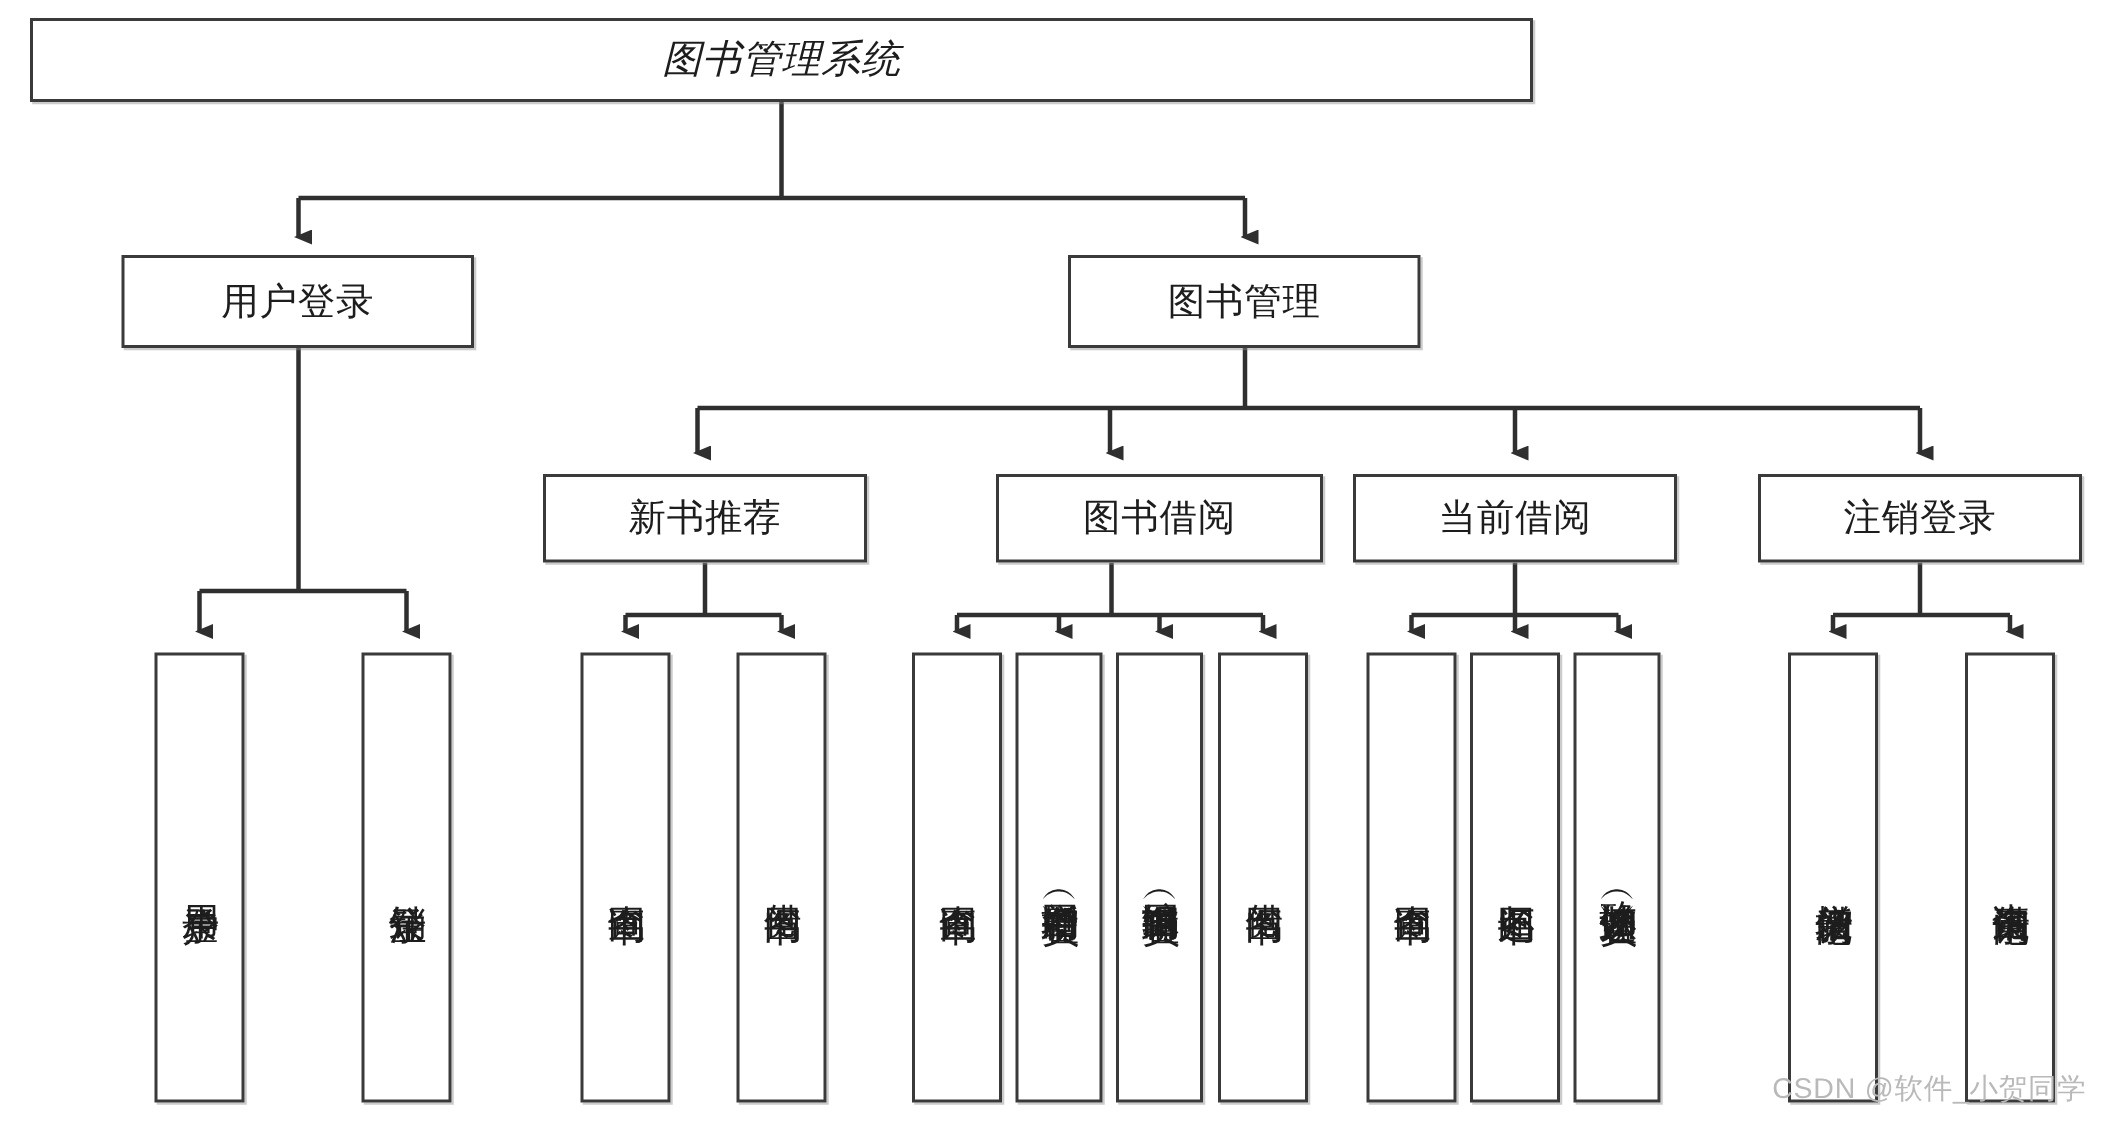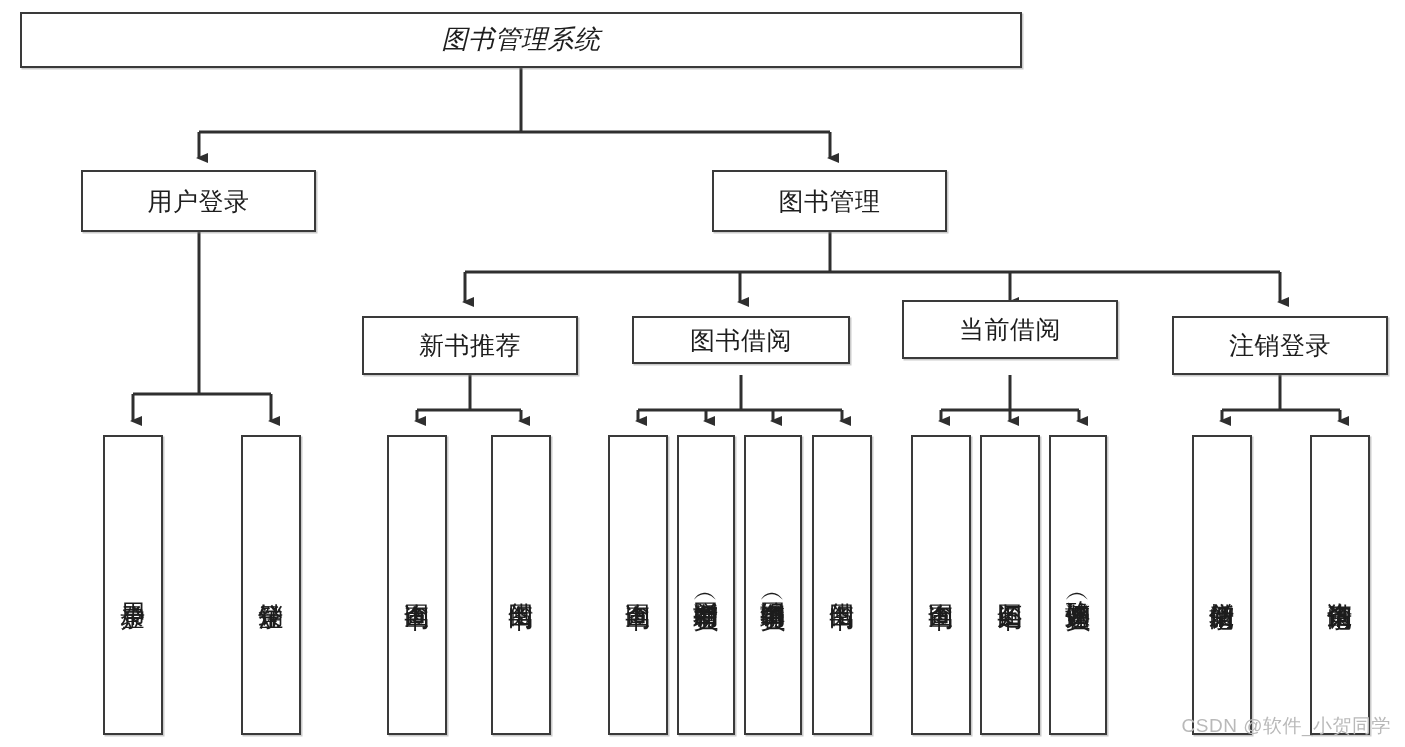--- a/index.html
+++ b/index.html
@@ -137,24 +137,24 @@
   <div class="node h" style="left:81px; top:170px; width:235px; height:62px;">
     <span class="lbl">用户登录</span>
   </div>
   <div class="node h" style="left:362px; top:316px; width:216px; height:59px;">
     <span class="lbl">新书推荐</span>
   </div>
 
   <div class="node h" style="left:712px; top:170px; width:235px; height:62px;">
     <span class="lbl">图书管理</span>
   </div>
-  <div class="node h" style="left:632px; top:316px; width:218px; height:48px;">
+  <div class="node h" style="left:664px; top:316px; width:218px; height:59px;">
     <span class="lbl">图书借阅</span>
   </div>
-  <div class="node h" style="left:902px; top:300px; width:216px; height:59px;">
+  <div class="node h" style="left:902px; top:316px; width:216px; height:59px;">
     <span class="lbl">当前借阅</span>
   </div>
   <div class="node h" style="left:1172px; top:316px; width:216px; height:59px;">
     <span class="lbl">注销登录</span>
   </div>
 
   <div class="node v" style="left:103px; top:435px; width:60px; height:300px;">
     <span class="lbl">用户登录</span>
   </div>
   <div class="node v" style="left:241px; top:435px; width:60px; height:300px;">

